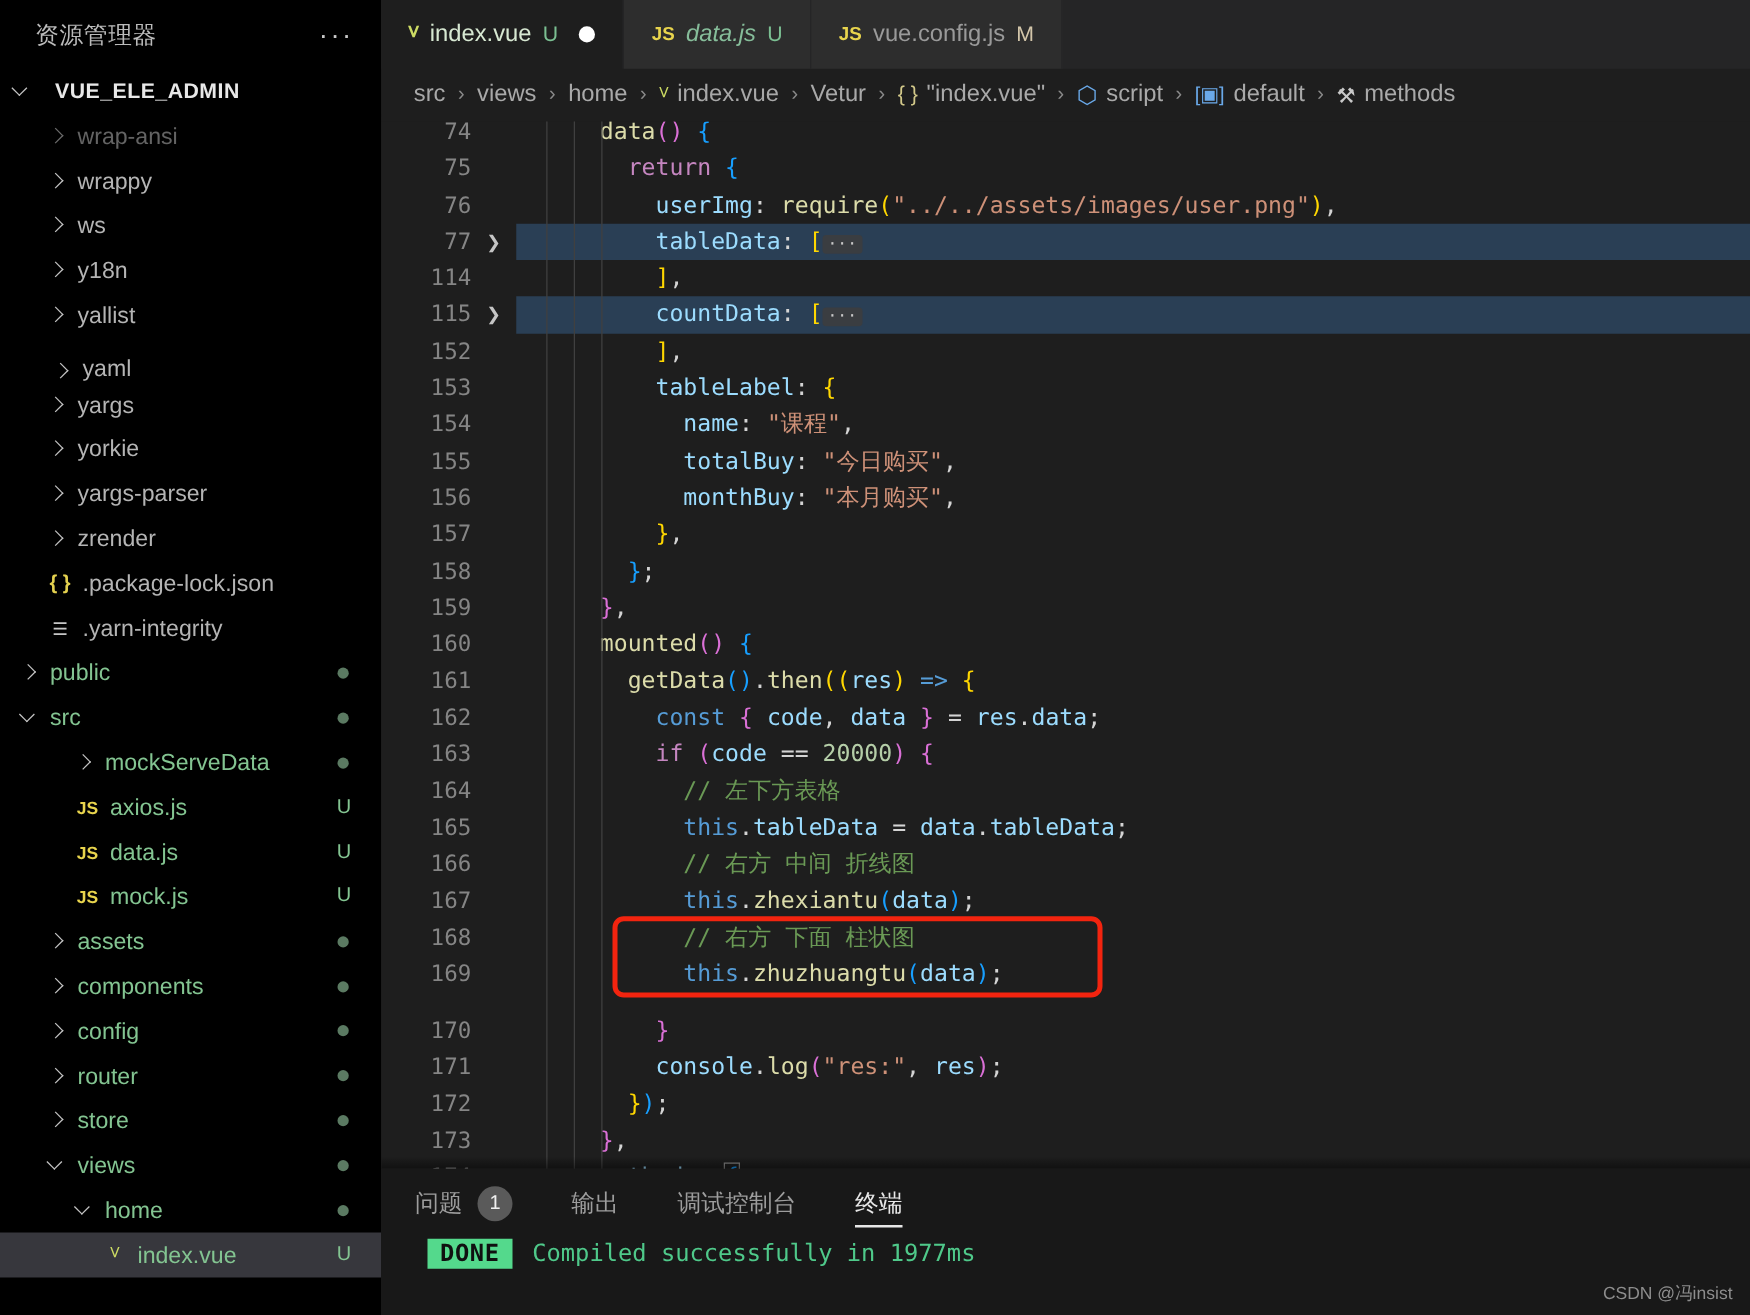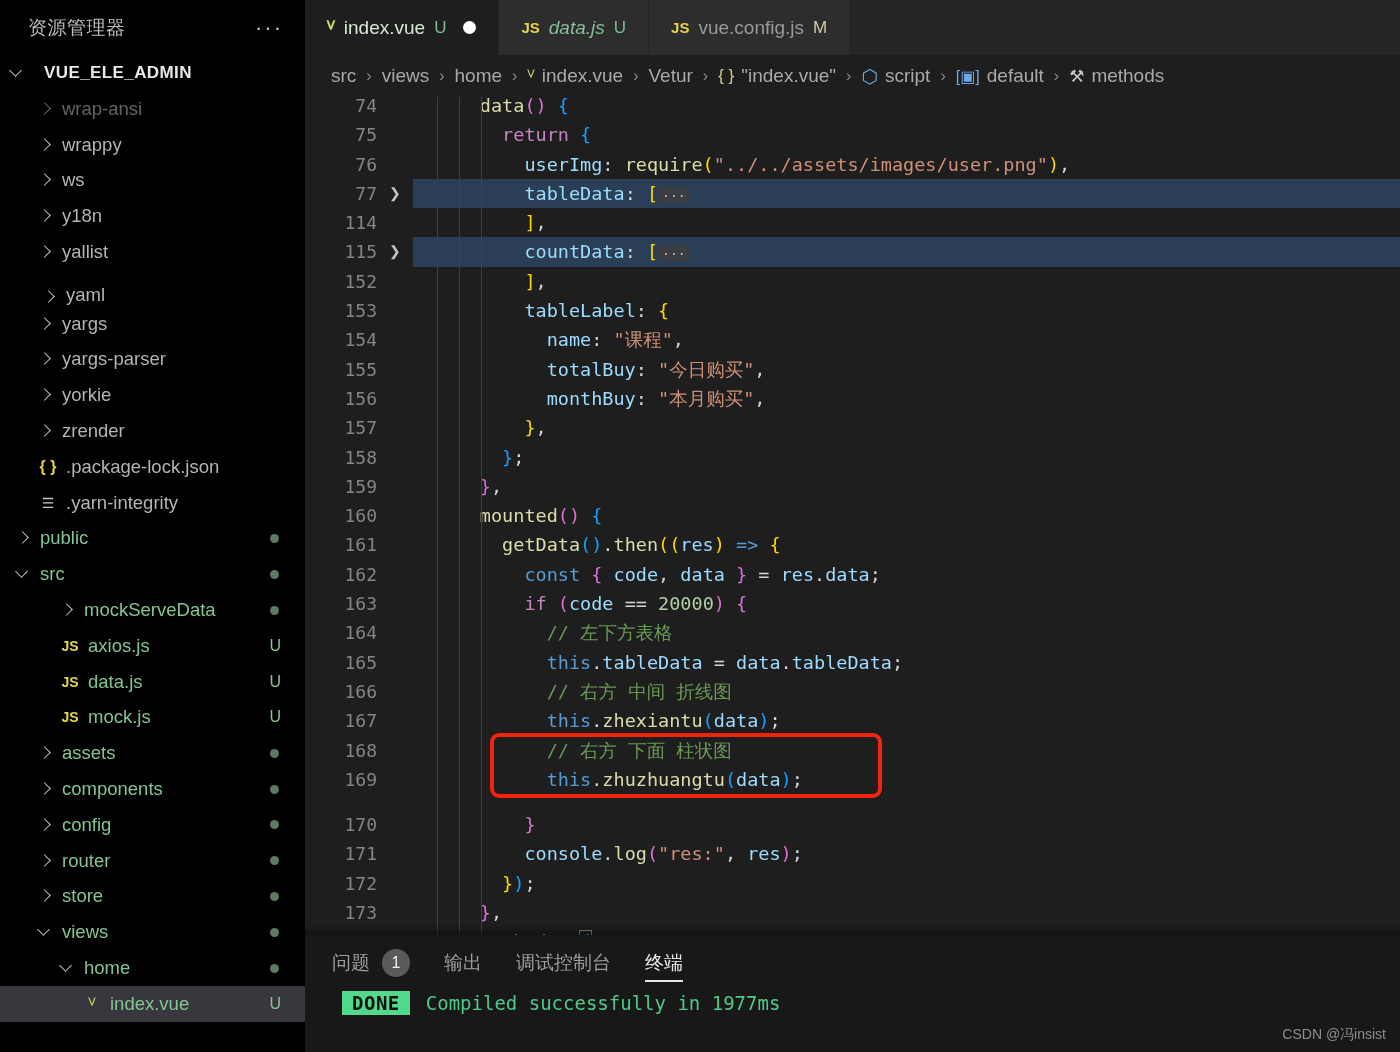--- a/index.html
+++ b/index.html
@@ -143,21 +143,21 @@
   }
 
   .editor-bottom-fade{
     position:absolute; left:0; right:0; bottom:0; height:10px;
     background:linear-gradient(to top, rgba(0,0,0,.45), rgba(0,0,0,0));
     pointer-events:none;
   }
 
   
   .panel{ height:117px; background:#181818; position:relative; flex:0 0 117px;}
-  .panel-tabs{ display:flex; height:56px; padding-left:27px; gap:0;}
+  .panel-tabs{ display:flex; height:56px; padding-left:27px; gap:13px;}
   .ptab{
     display:flex; align-items:center; gap:12px; font-size:19px; color:#9d9d9d;
     margin-right:34px; cursor:pointer; position:relative; height:56px;
   }
   .ptab.active{ color:#e7e7e7; }
   .ptab.active::after{
     content:""; position:absolute; left:0; right:0; bottom:9px; height:2.5px; background:#e7e7e7;
   }
   .pbadge{
     min-width:28px; height:28px; border-radius:14px; background:#5a5a5a; color:#f0f0f0;
@@ -218,25 +218,25 @@
         <div class="row" style="padding-left: 40px; align-items: flex-end;">
           <span class="chev"></span>
           <span class="lbl grey">yaml</span>
         </div>
         <div class="row" style="padding-left: 36px;">
           <span class="chev"></span>
           <span class="lbl grey">yargs</span>
         </div>
         <div class="row" style="padding-left: 36px;">
           <span class="chev"></span>
+          <span class="lbl grey">yorkie</span>
+        </div>
+        <div class="row" style="padding-left: 36px;">
+          <span class="chev"></span>
           <span class="lbl grey">yargs-parser</span>
-        </div>
-        <div class="row" style="padding-left: 36px;">
-          <span class="chev"></span>
-          <span class="lbl grey">yorkie</span>
         </div>
         <div class="row" style="padding-left: 36px;">
           <span class="chev"></span>
           <span class="lbl grey">zrender</span>
         </div>
         <div class="row" style="padding-left: 36px;">
           <span class="ficon json">{ }</span>
           <span class="lbl grey">.package-lock.json</span>
         </div>
         <div class="row" style="padding-left: 36px;">

